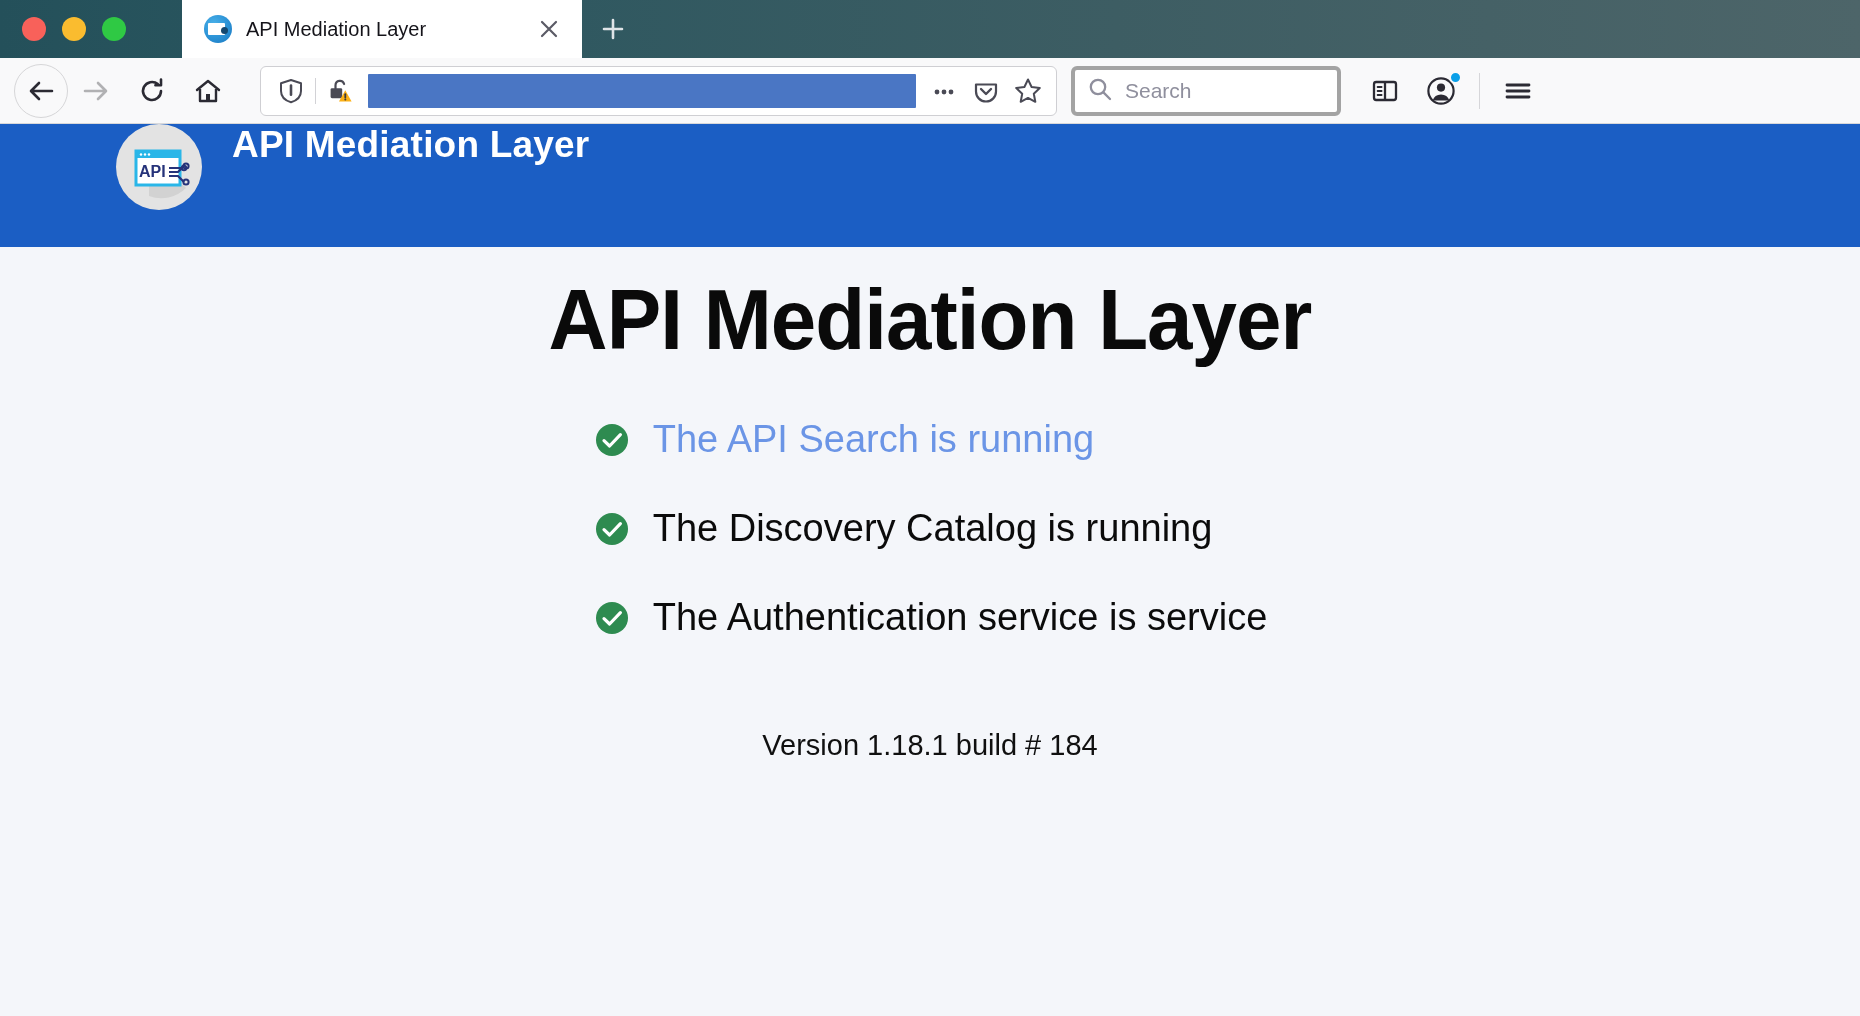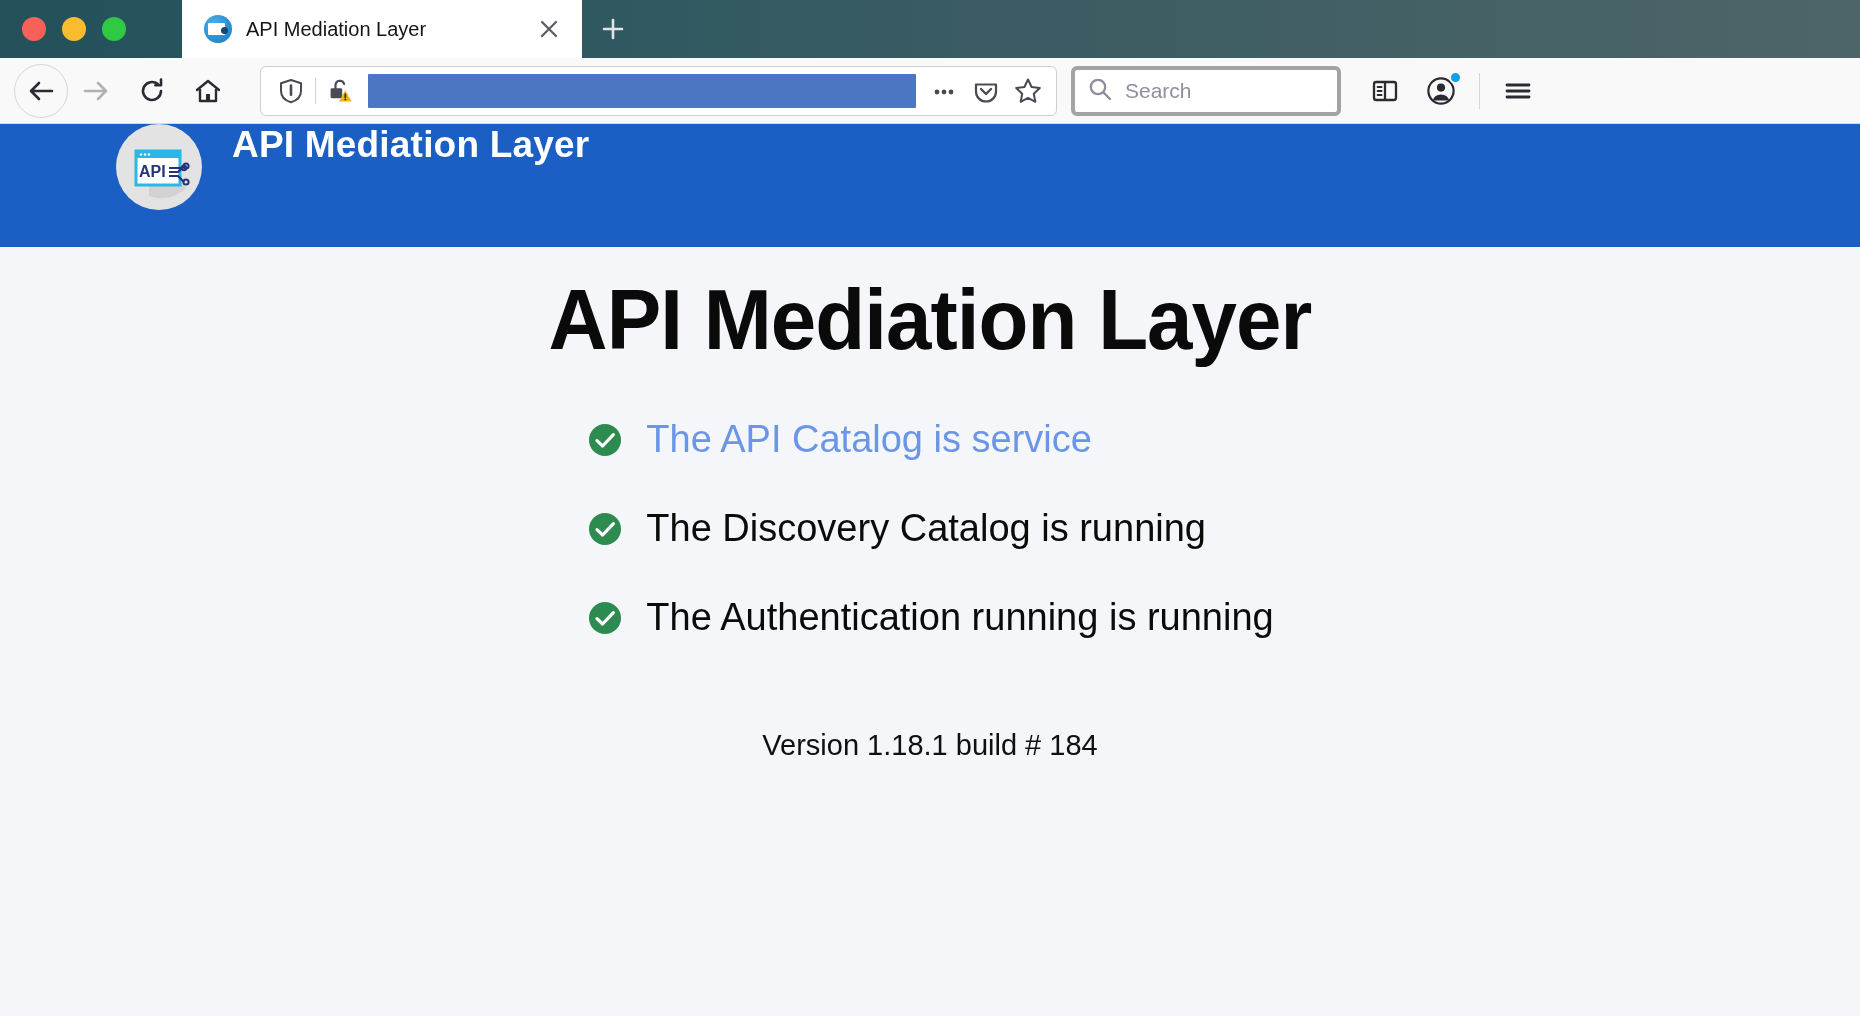--- a/index.html
+++ b/index.html
@@ -401,40 +401,40 @@
 
     <div class="status-list">
 
       <div class="status-row">
         <span class="check">
           <svg width="38" height="38" viewBox="0 0 38 38" aria-hidden="true">
             <circle cx="19" cy="19" r="16" fill="#2e8b50"></circle>
             <path d="M11 19.6 L16.6 25 L27.4 13.6" stroke="#ffffff" stroke-width="3.2" fill="none" stroke-linecap="round" stroke-linejoin="round"></path>
           </svg>
         </span>
-        <span class="status-label link">The API Catalog is service</span>
+        <span class="status-label link">The API Search is running</span>
       </div>
 
       <div class="status-row">
         <span class="check">
           <svg width="38" height="38" viewBox="0 0 38 38" aria-hidden="true">
             <circle cx="19" cy="19" r="16" fill="#2e8b50"></circle>
             <path d="M11 19.6 L16.6 25 L27.4 13.6" stroke="#ffffff" stroke-width="3.2" fill="none" stroke-linecap="round" stroke-linejoin="round"></path>
           </svg>
         </span>
         <span class="status-label">The Discovery Catalog is running</span>
       </div>
 
       <div class="status-row">
         <span class="check">
           <svg width="38" height="38" viewBox="0 0 38 38" aria-hidden="true">
             <circle cx="19" cy="19" r="16" fill="#2e8b50"></circle>
             <path d="M11 19.6 L16.6 25 L27.4 13.6" stroke="#ffffff" stroke-width="3.2" fill="none" stroke-linecap="round" stroke-linejoin="round"></path>
           </svg>
         </span>
-        <span class="status-label">The Authentication running is running</span>
+        <span class="status-label">The Authentication service is service</span>
       </div>
 
     </div>
 
     <div class="version">Version 1.18.1 build # 184</div>
   </div>
 </div>
 
 </body></html>

